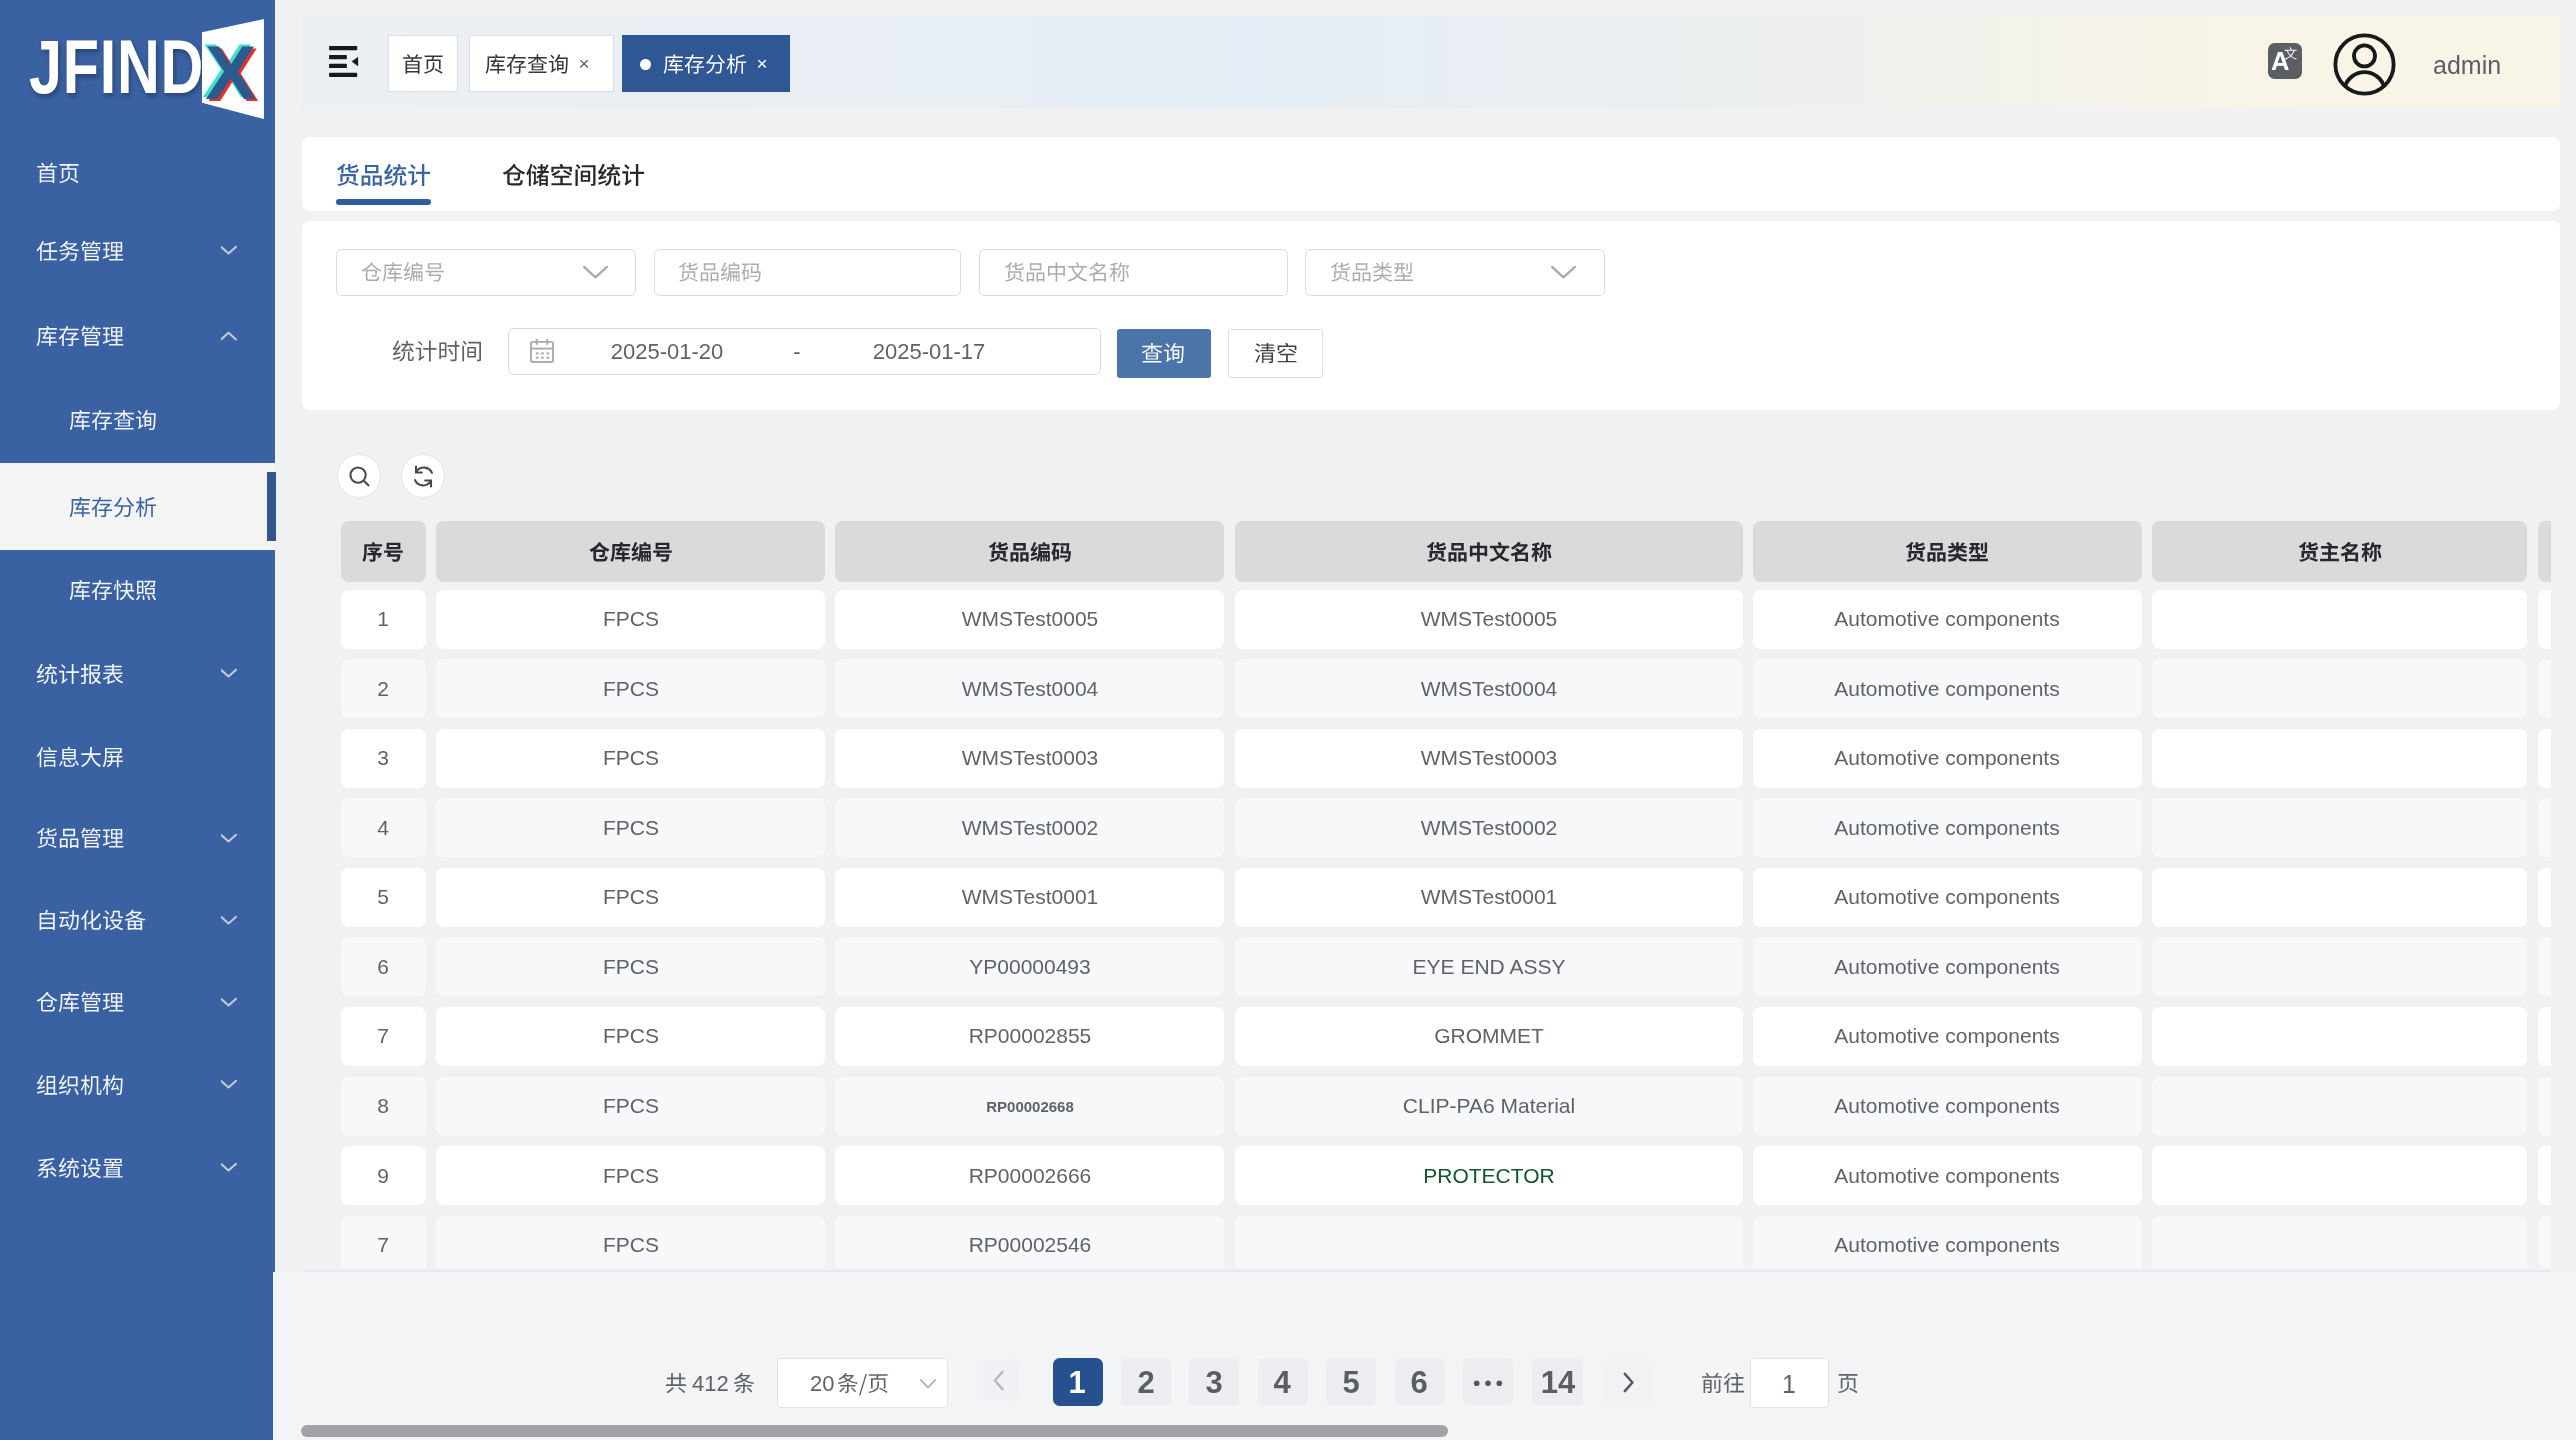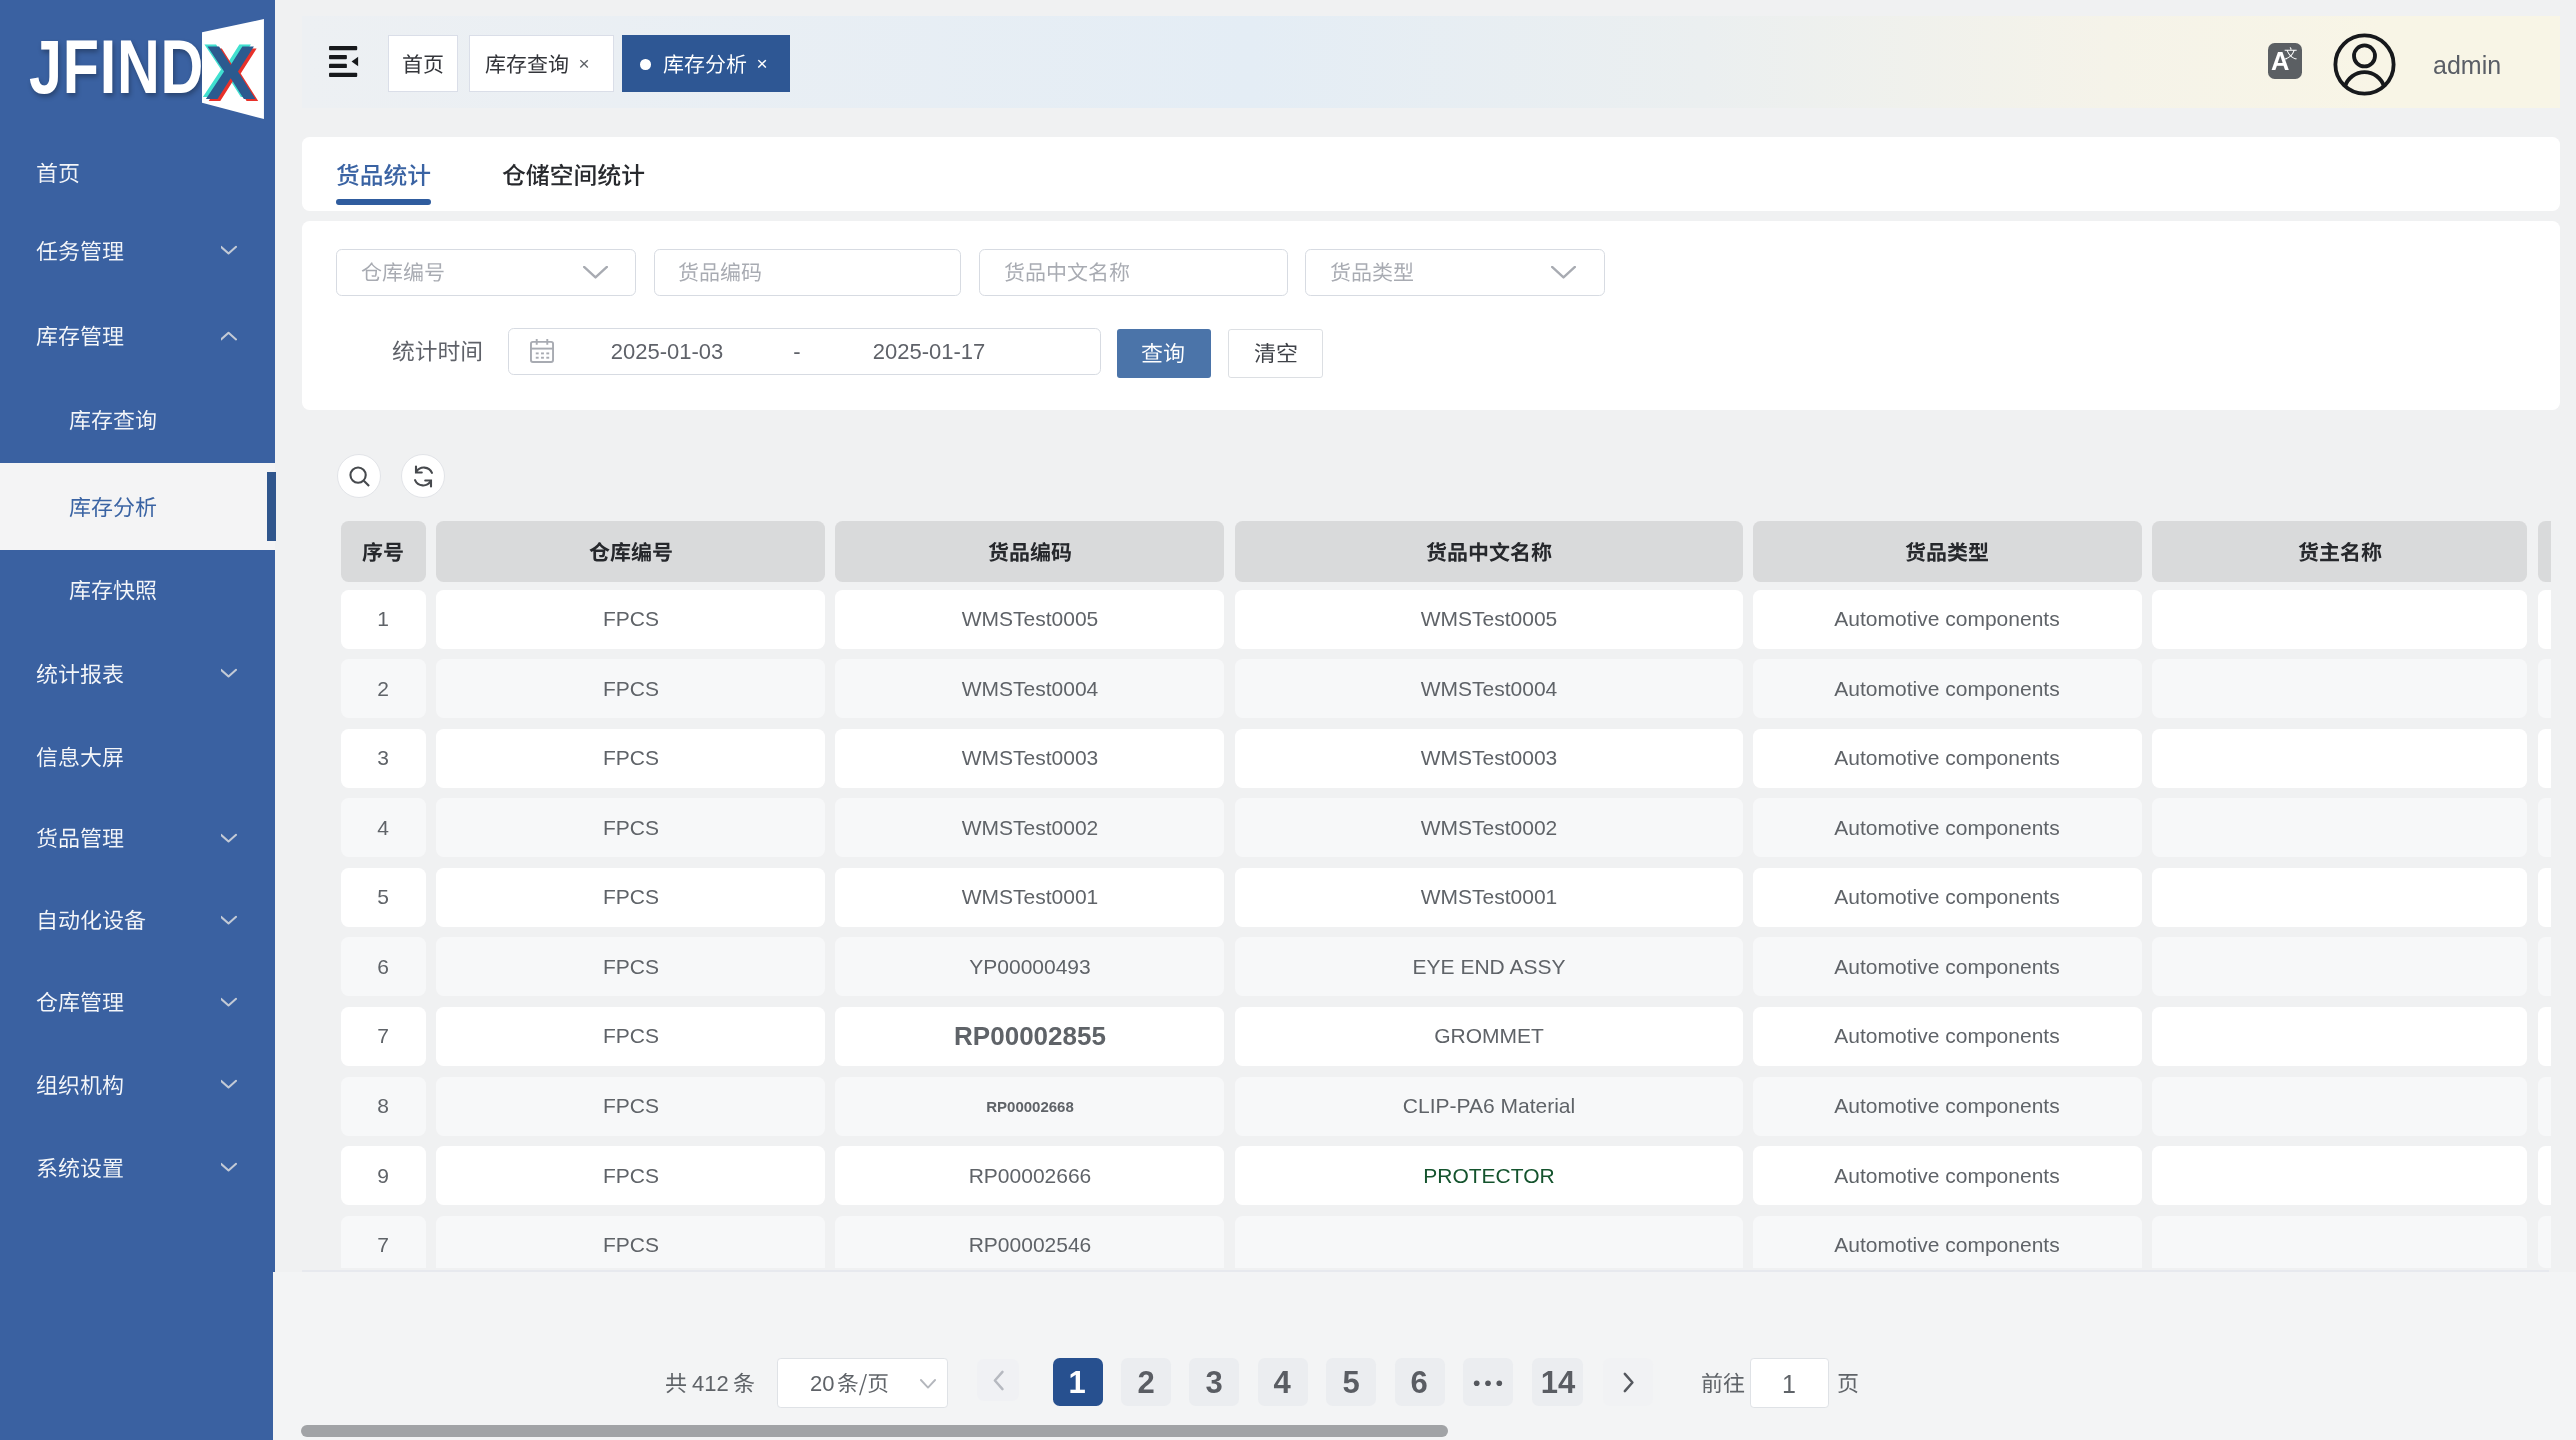--- a/index.html
+++ b/index.html
@@ -356,21 +356,21 @@
 <line x1="1" y1="10" x2="24" y2="10"></line>
 <line x1="7" y1="0" x2="7" y2="6"></line>
       <line x1="18" y1="0" x2="18" y2="6"></line>
 <line x1="6" y1="15" x2="9" y2="15"></line>
       <line x1="11.5" y1="15" x2="14.5" y2="15"></line>
       <line x1="17" y1="15" x2="20" y2="15"></line>
 <line x1="6" y1="19.5" x2="9" y2="19.5"></line>
       <line x1="11.5" y1="19.5" x2="14.5" y2="19.5"></line>
       <line x1="17" y1="19.5" x2="20" y2="19.5"></line>
 </svg>
-    <div style="position:absolute;left:667px;top:352px;transform:translate(-50%,-50%);font-size:22px;color:#5f6269;font-weight:400;white-space:nowrap;">2025-01-03</div>
+    <div style="position:absolute;left:667px;top:352px;transform:translate(-50%,-50%);font-size:22px;color:#5f6269;font-weight:400;white-space:nowrap;">2025-01-20</div>
     <div style="position:absolute;left:797px;top:352px;transform:translate(-50%,-50%);font-size:22px;color:#5f6269;font-weight:400;white-space:nowrap;">-</div>
     <div style="position:absolute;left:929px;top:352px;transform:translate(-50%,-50%);font-size:22px;color:#5f6269;font-weight:400;white-space:nowrap;">2025-01-17</div>
     <div style="position:absolute;left:1117px;top:329px;width:94px;height:49px;background:#4b74a9;border-radius:2.9px"></div>
     <svg style="position:absolute;left:1141px;top:331px;overflow:visible" width="44" height="44" viewBox="0 0 46 46">
       <g fill="#fff" transform="translate(0,31.74) scale(0.023000,-0.023000)">
         <use href="#r67e5" x="0"></use>
         <use href="#r8be2" x="1000"></use>
       </g>
     </svg>
     <div style="position:absolute;left:1228px;top:329px;width:95px;height:49px;background:#fff;border:1.9px solid #dcdfe3;border-radius:2.9px;box-sizing:border-box"></div>
@@ -517,21 +517,21 @@
     <div style="position:absolute;left:1489px;top:967px;transform:translate(-50%,-50%);font-size:21px;color:#5f6368;font-weight:400;white-space:nowrap;">EYE END ASSY</div>
     <div style="position:absolute;left:1753px;top:937px;width:389px;height:59px;background:#f7f8f9;border-radius:7.6px"></div>
     <div style="position:absolute;left:1947px;top:967px;transform:translate(-50%,-50%);font-size:21px;color:#5f6368;font-weight:400;white-space:nowrap;">Automotive components</div>
     <div style="position:absolute;left:2152px;top:937px;width:375px;height:59px;background:#f7f8f9;border-radius:7.6px"></div>
     <div style="position:absolute;left:2538px;top:937px;width:13.3px;height:59px;background:#f7f8f9;border-radius:7.6px 0 0 7.6px"></div>
     <div style="position:absolute;left:341px;top:1007px;width:85px;height:59px;background:#fff;border-radius:7.6px"></div>
     <div style="position:absolute;left:383px;top:1036px;transform:translate(-50%,-50%);font-size:21px;color:#5f6368;font-weight:400;white-space:nowrap;">7</div>
     <div style="position:absolute;left:436px;top:1007px;width:389px;height:59px;background:#fff;border-radius:7.6px"></div>
     <div style="position:absolute;left:631px;top:1036px;transform:translate(-50%,-50%);font-size:21px;color:#5f6368;font-weight:400;white-space:nowrap;">FPCS</div>
     <div style="position:absolute;left:835px;top:1007px;width:389px;height:59px;background:#fff;border-radius:7.6px"></div>
-    <div style="position:absolute;left:1030px;top:1036px;transform:translate(-50%,-50%);font-size:26px;color:#5f6368;font-weight:700;white-space:nowrap;">RP00002855</div>
+    <div style="position:absolute;left:1030px;top:1036px;transform:translate(-50%,-50%);font-size:21px;color:#5f6368;font-weight:400;white-space:nowrap;">RP00002855</div>
     <div style="position:absolute;left:1235px;top:1007px;width:508px;height:59px;background:#fff;border-radius:7.6px"></div>
     <div style="position:absolute;left:1489px;top:1036px;transform:translate(-50%,-50%);font-size:21px;color:#5f6368;font-weight:400;white-space:nowrap;">GROMMET</div>
     <div style="position:absolute;left:1753px;top:1007px;width:389px;height:59px;background:#fff;border-radius:7.6px"></div>
     <div style="position:absolute;left:1947px;top:1036px;transform:translate(-50%,-50%);font-size:21px;color:#5f6368;font-weight:400;white-space:nowrap;">Automotive components</div>
     <div style="position:absolute;left:2152px;top:1007px;width:375px;height:59px;background:#fff;border-radius:7.6px"></div>
     <div style="position:absolute;left:2538px;top:1007px;width:13.3px;height:59px;background:#fff;border-radius:7.6px 0 0 7.6px"></div>
     <div style="position:absolute;left:341px;top:1077px;width:85px;height:59px;background:#f7f8f9;border-radius:7.6px"></div>
     <div style="position:absolute;left:383px;top:1106px;transform:translate(-50%,-50%);font-size:21px;color:#5f6368;font-weight:400;white-space:nowrap;">8</div>
     <div style="position:absolute;left:436px;top:1077px;width:389px;height:59px;background:#f7f8f9;border-radius:7.6px"></div>
     <div style="position:absolute;left:631px;top:1106px;transform:translate(-50%,-50%);font-size:21px;color:#5f6368;font-weight:400;white-space:nowrap;">FPCS</div>

